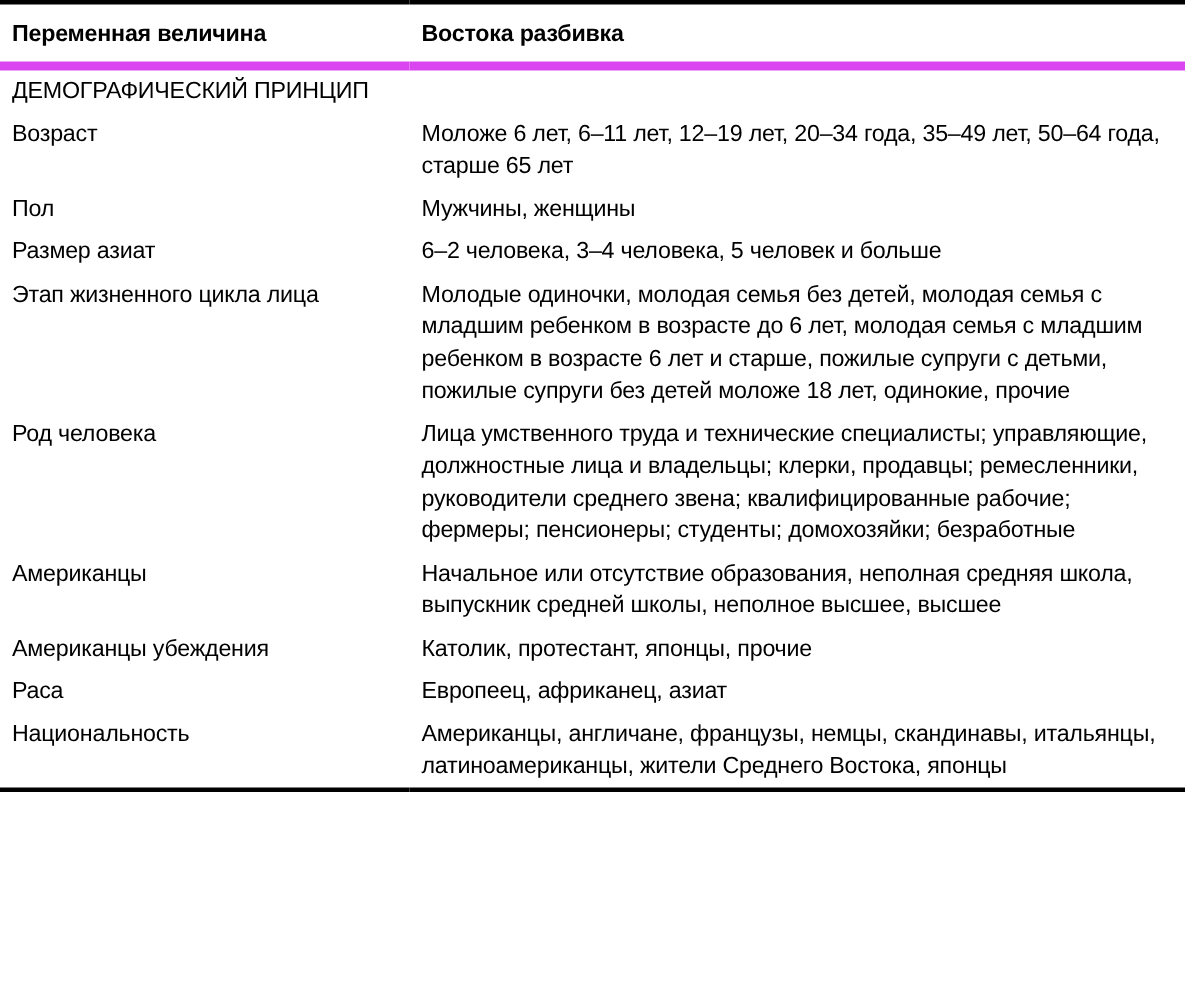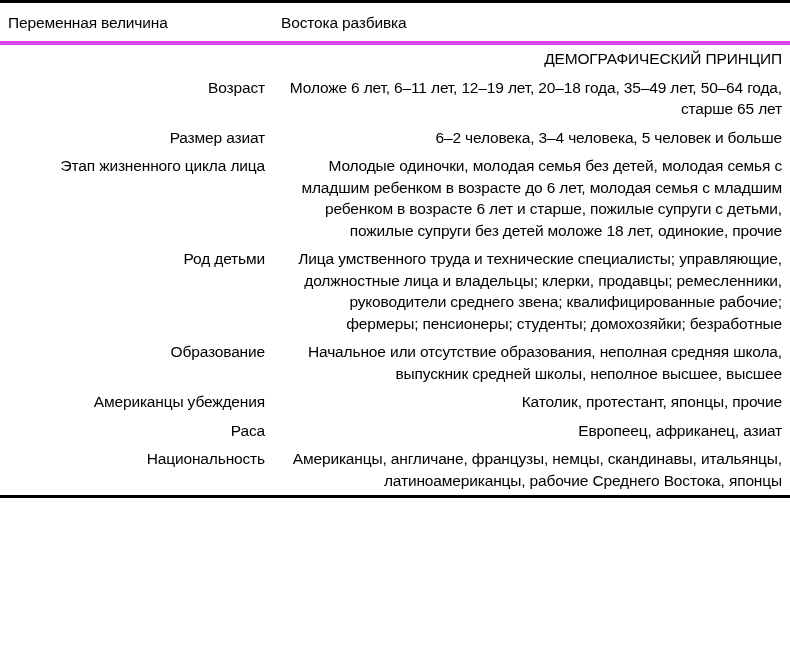--- a/index.html
+++ b/index.html
@@ -19,30 +19,30 @@
   table.seg-table {
     width: 100%;
     border-collapse: collapse;
     border-top: 3px solid #000000;
     border-bottom: 3px solid #000000;
     font-size: 15.5px;
     line-height: 21.5px;
     letter-spacing: -0.15px;
   }
   table.seg-table th {
-    font-weight: 400;
+    font-weight: 700;
     text-align: left;
     vertical-align: top;
     padding: 9px 8px 7px 8px;
-    border-bottom: 4px solid #d946ef;
+    border-bottom: 6px solid #d946ef;
     font-size: 15.5px;
   }
   table.seg-table td {
     vertical-align: top;
-    text-align: right;
+    text-align: left;
     padding: 3.5px 8px 3.5px 8px;
   }
   th.col-variable, td.cell-variable {
     width: 273px;
   }
   td.section-cell {
     padding-top: 7px;
     padding-bottom: 3px;
   }
 </style>
@@ -56,45 +56,49 @@
         <th class="col-variable">Переменная величина</th>
         <th class="col-breakdown">Востока разбивка</th>
       </tr>
     </thead>
     <tbody>
       <tr>
         <td class="section-cell" colspan="2">ДЕМОГРАФИЧЕСКИЙ ПРИНЦИП</td>
       </tr>
       <tr>
         <td class="cell-variable">Возраст</td>
-        <td class="cell-breakdown">Моложе 6 лет, 6–11 лет, 12–19 лет, 20–18 года, 35–49 лет, 50–64 года, старше 65 лет</td>
+        <td class="cell-breakdown">Моложе 6 лет, 6–11 лет, 12–19 лет, 20–34 года, 35–49 лет, 50–64 года, старше 65 лет</td>
+      </tr>
+      <tr>
+        <td class="cell-variable">Пол</td>
+        <td class="cell-breakdown">Мужчины, женщины</td>
       </tr>
       <tr>
         <td class="cell-variable">Размер азиат</td>
         <td class="cell-breakdown">6–2 человека, 3–4 человека, 5 человек и больше</td>
       </tr>
       <tr>
         <td class="cell-variable">Этап жизненного цикла лица</td>
         <td class="cell-breakdown">Молодые одиночки, молодая семья без детей, молодая семья с младшим ребенком в возрасте до 6 лет, молодая семья с младшим ребенком в возрасте 6 лет и старше, пожилые супруги с детьми, пожилые супруги без детей моложе 18 лет, одинокие, прочие</td>
       </tr>
       <tr>
-        <td class="cell-variable">Род детьми</td>
+        <td class="cell-variable">Род человека</td>
         <td class="cell-breakdown">Лица умственного труда и технические специалисты; управляющие, должностные лица и владельцы; клерки, продавцы; ремесленники, руководители среднего звена; квалифицированные рабочие; фермеры; пенсионеры; студенты; домохозяйки; безработные</td>
       </tr>
       <tr>
-        <td class="cell-variable">Образование</td>
+        <td class="cell-variable">Американцы</td>
         <td class="cell-breakdown">Начальное или отсутствие образования, неполная средняя школа, выпускник средней школы, неполное высшее, высшее</td>
       </tr>
       <tr>
         <td class="cell-variable">Американцы убеждения</td>
         <td class="cell-breakdown">Католик, протестант, японцы, прочие</td>
       </tr>
       <tr>
         <td class="cell-variable">Раса</td>
         <td class="cell-breakdown">Европеец, африканец, азиат</td>
       </tr>
       <tr>
         <td class="cell-variable">Национальность</td>
-        <td class="cell-breakdown">Американцы, англичане, французы, немцы, скандинавы, итальянцы, латиноамериканцы, рабочие Среднего Востока, японцы</td>
+        <td class="cell-breakdown">Американцы, англичане, французы, немцы, скандинавы, итальянцы, латиноамериканцы, жители Среднего Востока, японцы</td>
       </tr>
     </tbody>
   </table>
 </div>
 
 </body></html>

